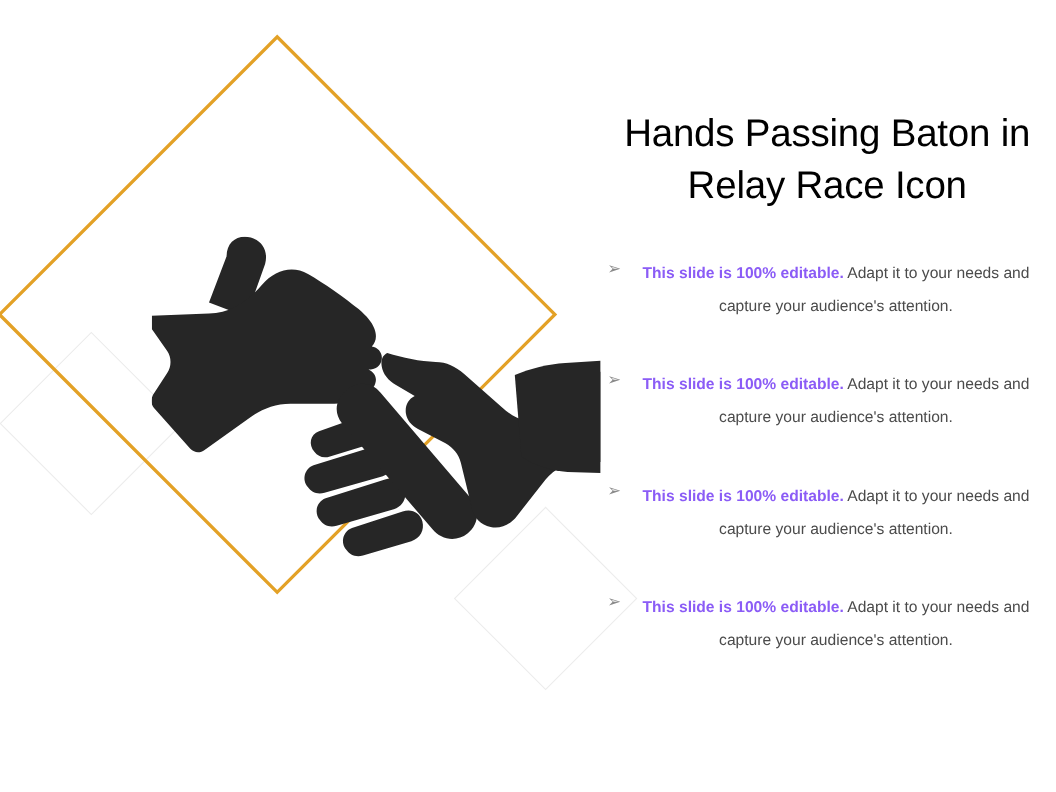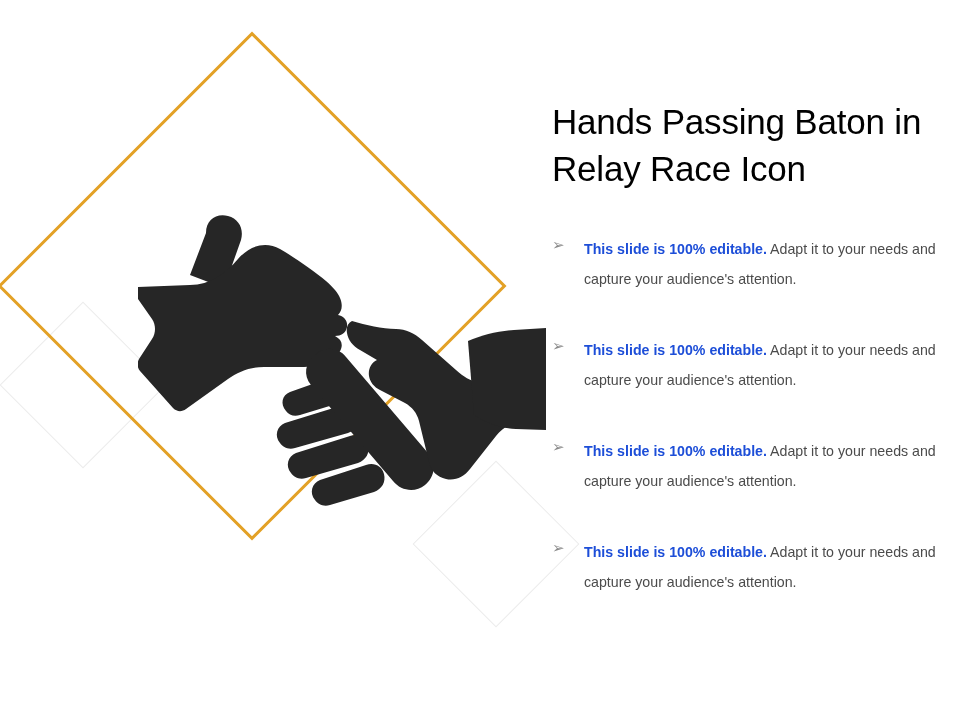--- a/index.html
+++ b/index.html
@@ -65,20 +65,21 @@
     width: 408px;
     height: 300px;
   }
 
   
   #content {
     position: absolute;
     left: 552px;
     top: 98px;
     width: 390px;
+    text-align: center;
   }
 
   #title {
     font-size: 35px;
     line-height: 47px;
     font-weight: 400;
     color: #000000;
     letter-spacing: -0.2px;
     margin: 0 0 0 0;
     width: 400px;
@@ -107,21 +108,21 @@
 
   .bullet-text {
     font-size: 14.2px;
     line-height: 30px;
     color: #4b4b4b;
     font-weight: 400;
   }
 
   .bullet-text .lead {
     font-weight: bold;
-    color: #1d4ed8;
+    color: #8b5cf6;
   }
 </style>
 </head>
 <body>
 
 <div id="slide">
 
   <div id="visual">
 
     <div class="diamond" id="diamond-ghost-left"></div>

